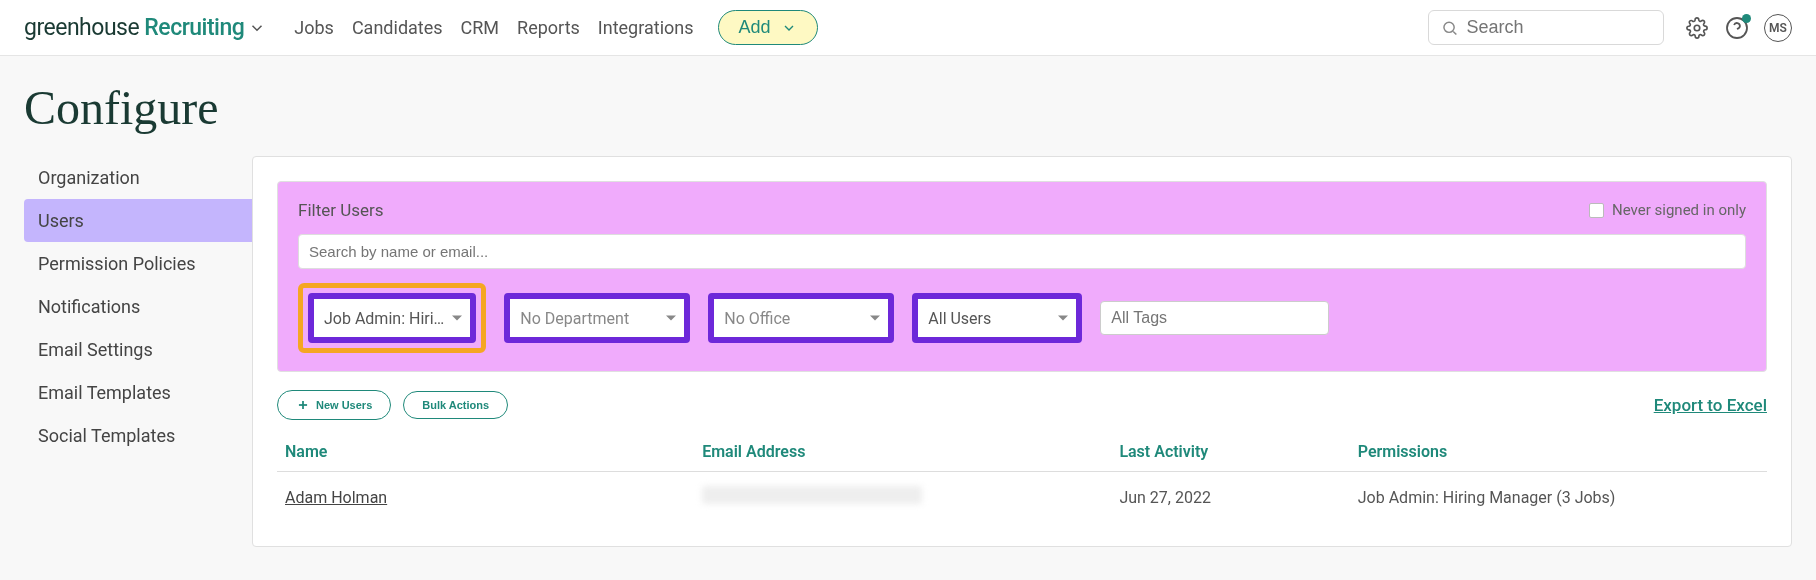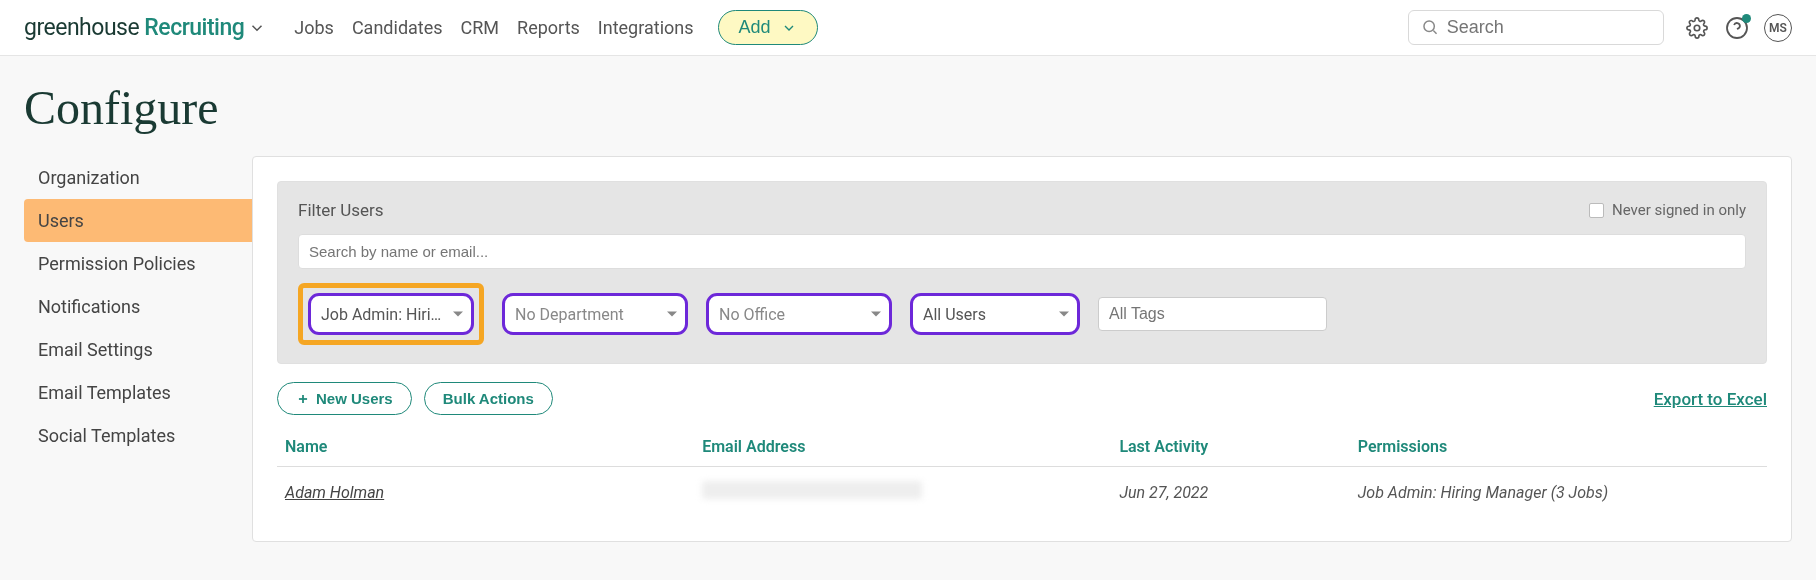--- a/index.html
+++ b/index.html
@@ -51,25 +51,25 @@
       background: #fef9c3;
       border-radius: 22px;
       padding: 6px 20px;
       font-size: 18px;
       cursor: pointer;
       margin-left: 24px;
     }
     .spacer { flex: 1; }
     .search-wrap {
       display: flex;
-      align-items: flex-start;
+      align-items: flex-end;
       border: 1px solid #d9d9d9;
       border-radius: 6px;
       padding: 6px 12px;
-      width: 256px;
+      width: 236px;
       color: #888;
     }
     .search-wrap input {
       border: none;
       outline: none;
       font-size: 18px;
       width: 100%;
       color: #555;
     }
     .header-icons {
@@ -118,36 +118,36 @@
       gap: 0;
     }
     .sidebar-item {
       font-size: 18px;
       color: #444;
       padding: 11px 14px;
       cursor: pointer;
       border-radius: 4px 0 0 4px;
     }
     .sidebar-item.active {
-      background: #fdba74;
+      background: #c4b5fd;
     }
 
     .main-col {
       flex: 1;
       padding: 0 24px 24px 0;
     }
     .main-spacer-top { height: 100px; }
     .card {
       background: #fff;
       border: 1px solid #e0e0e0;
       border-radius: 4px;
       padding: 24px;
     }
     .filter-panel {
-      background: #e5e5e5;
+      background: #f0abfc;
       border: 1px solid #e0e0e0;
       border-radius: 4px;
       padding: 18px 20px;
     }
     .filter-header {
       display: flex;
       align-items: center;
       justify-content: space-between;
       margin-bottom: 14px;
       color: #555;
@@ -179,27 +179,27 @@
     .filter-row {
       display: flex;
       gap: 18px;
       align-items: center;
     }
     .select-box {
       position: relative;
       display: flex;
       align-items: center;
       background: #fff;
-      border: 3px solid #6d28d9;
-      border-radius: 11px;
+      border: 6px solid #6d28d9;
+      border-radius: 4px;
       padding: 6px 26px 6px 10px;
       font-size: 16px;
       color: #555;
       min-width: 186px;
-      height: 42px;
+      height: 50px;
       cursor: pointer;
     }
     .select-box.tight { color: #888; }
     .select-caret {
       position: absolute;
       right: 8px;
       top: 50%;
       transform: translateY(-50%);
       width: 0; height: 0;
       border-left: 5px solid transparent;
@@ -232,21 +232,21 @@
     }
     .pill-btn {
       display: inline-flex;
       align-items: center;
       gap: 6px;
       border: 1.5px solid #1f897a;
       color: #1f897a;
       background: #fff;
       border-radius: 22px;
       padding: 7px 18px;
-      font-size: 15px;
+      font-size: 11px;
       font-weight: 600;
       cursor: pointer;
       margin-right: 12px;
     }
     .export-link {
       margin-left: auto;
       color: #1f897a;
       font-size: 17px;
       text-decoration: underline;
       cursor: pointer;
@@ -265,21 +265,20 @@
       font-size: 16px;
       font-weight: 600;
       padding: 8px 8px 10px 8px;
       border-bottom: 1px solid #ddd;
     }
     .table tbody td {
       padding: 14px 8px;
       font-size: 16px;
       color: #555;
       vertical-align: middle;
-      font-style: italic;
     }
     .name-cell {
       color: #444;
       text-decoration: underline;
       cursor: pointer;
     }
     .blur-text {
       display: inline-block;
       width: 220px;
       height: 18px;

